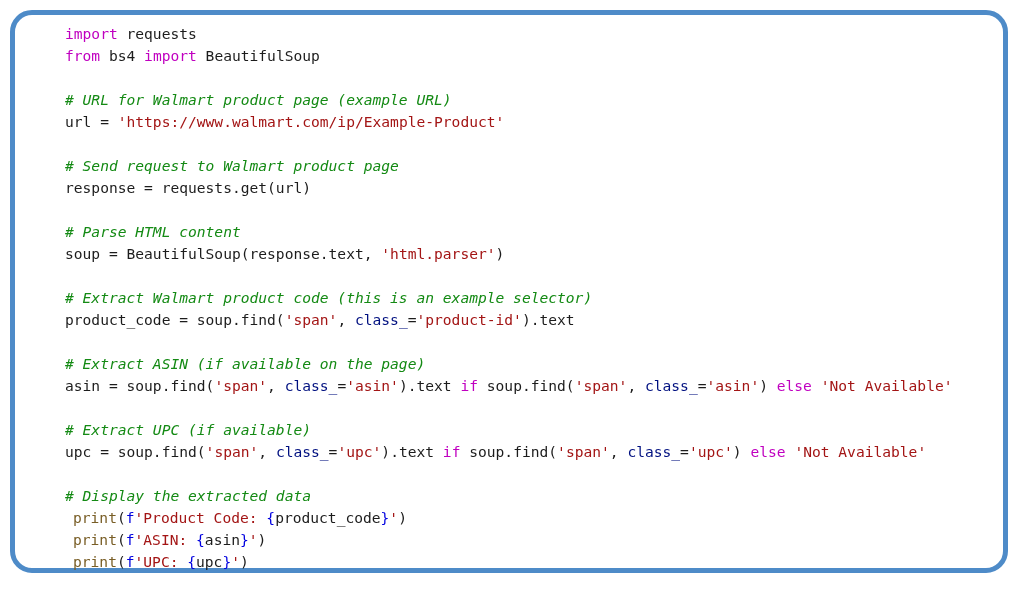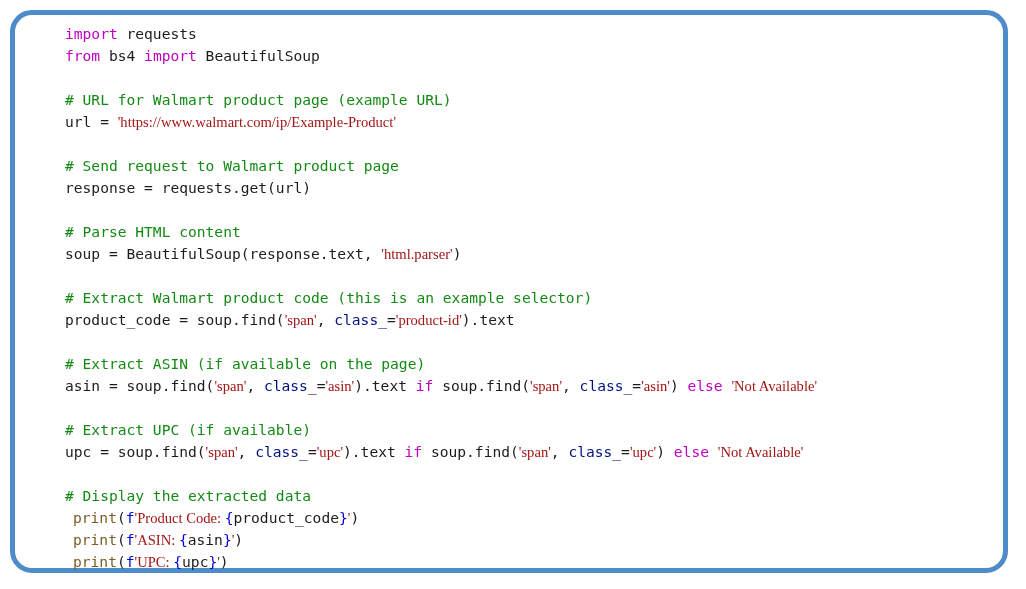--- a/index.html
+++ b/index.html
@@ -31,22 +31,22 @@
     bottom: 4px;
     font-size: 14.6px;
     line-height: 22px;
     white-space: pre;
     color: var(--plain, #1c1c1c);
     font-weight: 500;
   }
   .code-line { height: 22px; }
   .tok-p  { color: var(--plain,   #1c1c1c); }
   .tok-k  { color: var(--keyword, #c000c0); }
-  .tok-c  { color: var(--comment, #148a14); }
-  .tok-s  { color: var(--string,  #a31515); font-family: Liberation Serif, serif; }
+  .tok-c  { color: var(--comment, #148a14); font-style: italic; }
+  .tok-s  { color: var(--string,  #a31515); }
   .tok-n  { color: var(--param,   #001080); }
   .tok-b  { color: var(--fstring, #0000e0); }
   .tok-f  { color: var(--function,#795e26); margin-left: 8px; }
 </style>
 </head>
 <body>
 
 <div class="code-frame">
   <div class="code-block"><div class="code-line"><span class="tok-k">import</span><span class="tok-p"> requests</span></div><div class="code-line"><span class="tok-k">from</span><span class="tok-p"> bs4 </span><span class="tok-k">import</span><span class="tok-p"> BeautifulSoup</span></div><div class="code-line">&nbsp;</div><div class="code-line"><span class="tok-c"># URL for Walmart product page (example URL)</span></div><div class="code-line"><span class="tok-p">url = </span><span class="tok-s">'https://www.walmart.com/ip/Example-Product'</span></div><div class="code-line">&nbsp;</div><div class="code-line"><span class="tok-c"># Send request to Walmart product page</span></div><div class="code-line"><span class="tok-p">response = requests.get(url)</span></div><div class="code-line">&nbsp;</div><div class="code-line"><span class="tok-c"># Parse HTML content</span></div><div class="code-line"><span class="tok-p">soup = BeautifulSoup(response.text, </span><span class="tok-s">'html.parser'</span><span class="tok-p">)</span></div><div class="code-line">&nbsp;</div><div class="code-line"><span class="tok-c"># Extract Walmart product code (this is an example selector)</span></div><div class="code-line"><span class="tok-p">product_code = soup.find(</span><span class="tok-s">'span'</span><span class="tok-p">, </span><span class="tok-n">class_</span><span class="tok-p">=</span><span class="tok-s">'product-id'</span><span class="tok-p">).text</span></div><div class="code-line">&nbsp;</div><div class="code-line"><span class="tok-c"># Extract ASIN (if available on the page)</span></div><div class="code-line"><span class="tok-p">asin = soup.find(</span><span class="tok-s">'span'</span><span class="tok-p">, </span><span class="tok-n">class_</span><span class="tok-p">=</span><span class="tok-s">'asin'</span><span class="tok-p">).text </span><span class="tok-k">if</span><span class="tok-p"> soup.find(</span><span class="tok-s">'span'</span><span class="tok-p">, </span><span class="tok-n">class_</span><span class="tok-p">=</span><span class="tok-s">'asin'</span><span class="tok-p">) </span><span class="tok-k">else</span><span class="tok-p"> </span><span class="tok-s">'Not Available'</span></div><div class="code-line">&nbsp;</div><div class="code-line"><span class="tok-c"># Extract UPC (if available)</span></div><div class="code-line"><span class="tok-p">upc = soup.find(</span><span class="tok-s">'span'</span><span class="tok-p">, </span><span class="tok-n">class_</span><span class="tok-p">=</span><span class="tok-s">'upc'</span><span class="tok-p">).text </span><span class="tok-k">if</span><span class="tok-p"> soup.find(</span><span class="tok-s">'span'</span><span class="tok-p">, </span><span class="tok-n">class_</span><span class="tok-p">=</span><span class="tok-s">'upc'</span><span class="tok-p">) </span><span class="tok-k">else</span><span class="tok-p"> </span><span class="tok-s">'Not Available'</span></div><div class="code-line">&nbsp;</div><div class="code-line"><span class="tok-c"># Display the extracted data</span></div><div class="code-line"><span class="tok-f">print</span><span class="tok-p">(</span><span class="tok-b">f</span><span class="tok-s">'Product Code: </span><span class="tok-b">{</span><span class="tok-p">product_code</span><span class="tok-b">}</span><span class="tok-s">'</span><span class="tok-p">)</span></div><div class="code-line"><span class="tok-f">print</span><span class="tok-p">(</span><span class="tok-b">f</span><span class="tok-s">'ASIN: </span><span class="tok-b">{</span><span class="tok-p">asin</span><span class="tok-b">}</span><span class="tok-s">'</span><span class="tok-p">)</span></div><div class="code-line"><span class="tok-f">print</span><span class="tok-p">(</span><span class="tok-b">f</span><span class="tok-s">'UPC: </span><span class="tok-b">{</span><span class="tok-p">upc</span><span class="tok-b">}</span><span class="tok-s">'</span><span class="tok-p">)</span></div></div>
 </div>

